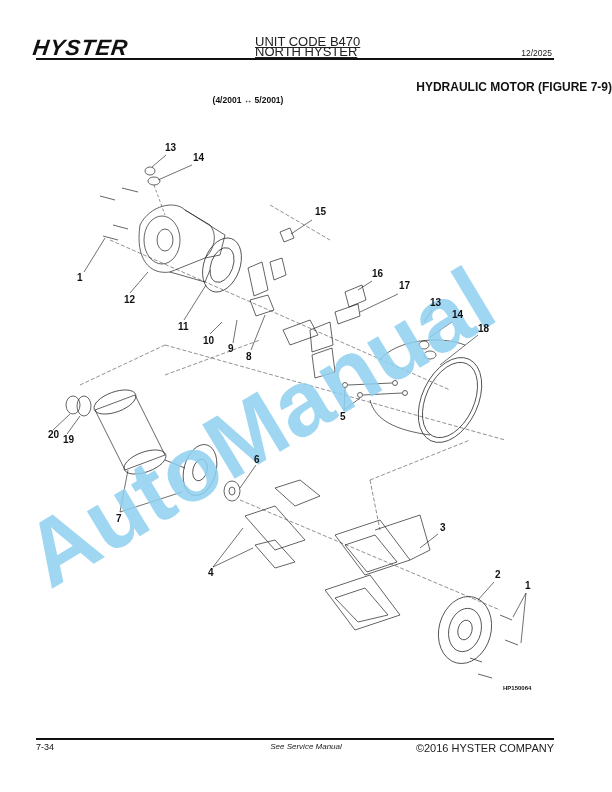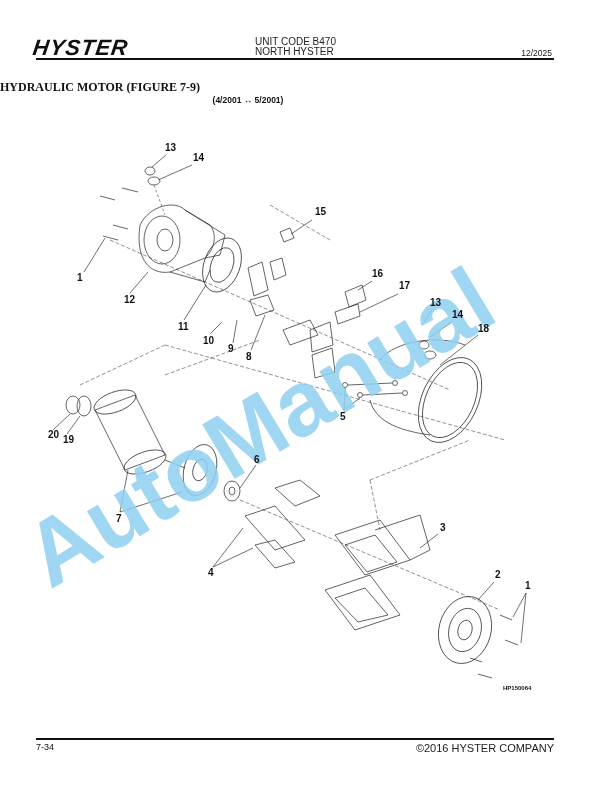--- a/index.html
+++ b/index.html
@@ -1,21 +1,21 @@
 <!DOCTYPE html>
 <html><head>
 <meta charset="utf-8">
 <style>
   html, body { margin:0; padding:0; background:#fff; }
   body { width:612px; height:792px; position:relative; overflow:hidden; font-family:"Liberation Sans", sans-serif; color:#111; }
   .hdr-logo { position:absolute; left:33px; top:35px; font-family:"Liberation Sans", sans-serif; font-weight:bold; font-style:italic; font-size:22px; letter-spacing:1px; transform:skewX(-8deg); color:#111; }
-  .hdr-mid { position:absolute; left:255px; top:37px; font-size:10px; line-height:10px; color:#222; }
+  .hdr-mid { position:absolute; left:255px; top:37px; font-size:13px; line-height:10px; color:#222;text-decoration:underline; }
   .hdr-date { position:absolute; right:60px; top:48px; font-size:8.5px; color:#222; }
   .rule-top { position:absolute; left:36px; right:58px; top:58px; height:1.5px; background:#111; }
-  .title { position:absolute; left:0; width:612px; top:80px; text-align:left; font-weight:bold; font-size:12px; color:#111;font-family:Liberation Serif, serif; }
+  .title { position:absolute; left:0; width:612px; top:80px; text-align:right; font-weight:bold; font-size:12px; color:#111; }
   .subtitle { position:absolute; left:0; width:496px; top:95px; text-align:center; font-weight:bold; font-size:8.5px; color:#111; }
   .rule-bot { position:absolute; left:36px; right:58px; top:738px; height:1.5px; background:#111; }
   .ftr-page { position:absolute; left:36px; top:742px; font-size:9px; }
   .ftr-note { position:absolute; left:0; width:612px; top:742px; text-align:center; font-style:italic; font-size:8px; line-height:10px; color:#222; }
   .ftr-copy { position:absolute; right:58px; top:742px; font-size:11px; color:#222; }
   svg.fig { position:absolute; left:0; top:0; }
   .callout { font-family:"Liberation Sans", sans-serif; font-weight:bold; font-size:10px; fill:#111; }
   .figid { font-family:"Liberation Sans", sans-serif; font-weight:bold; font-size:6px; fill:#111; }
   .wm { font-family:"Liberation Sans", sans-serif; font-weight:bold; font-size:92px; fill:#8fd0f0; opacity:0.85; }
 </style>
@@ -190,14 +190,15 @@
     <text class="callout" x="208" y="576">4</text>
     <text class="callout" x="495" y="578">2</text>
     <text class="callout" x="525" y="589">1</text>
   </g>
   <text class="figid" x="503" y="690">HP150064</text>
 </svg>
 
 <div class="rule-bot"></div>
 <div class="ftr-page">7-34</div>
 <div class="ftr-note">
+  <div>See Service Manual</div>
 </div>
 <div class="ftr-copy">©2016 HYSTER COMPANY</div>
 
 </body></html>

